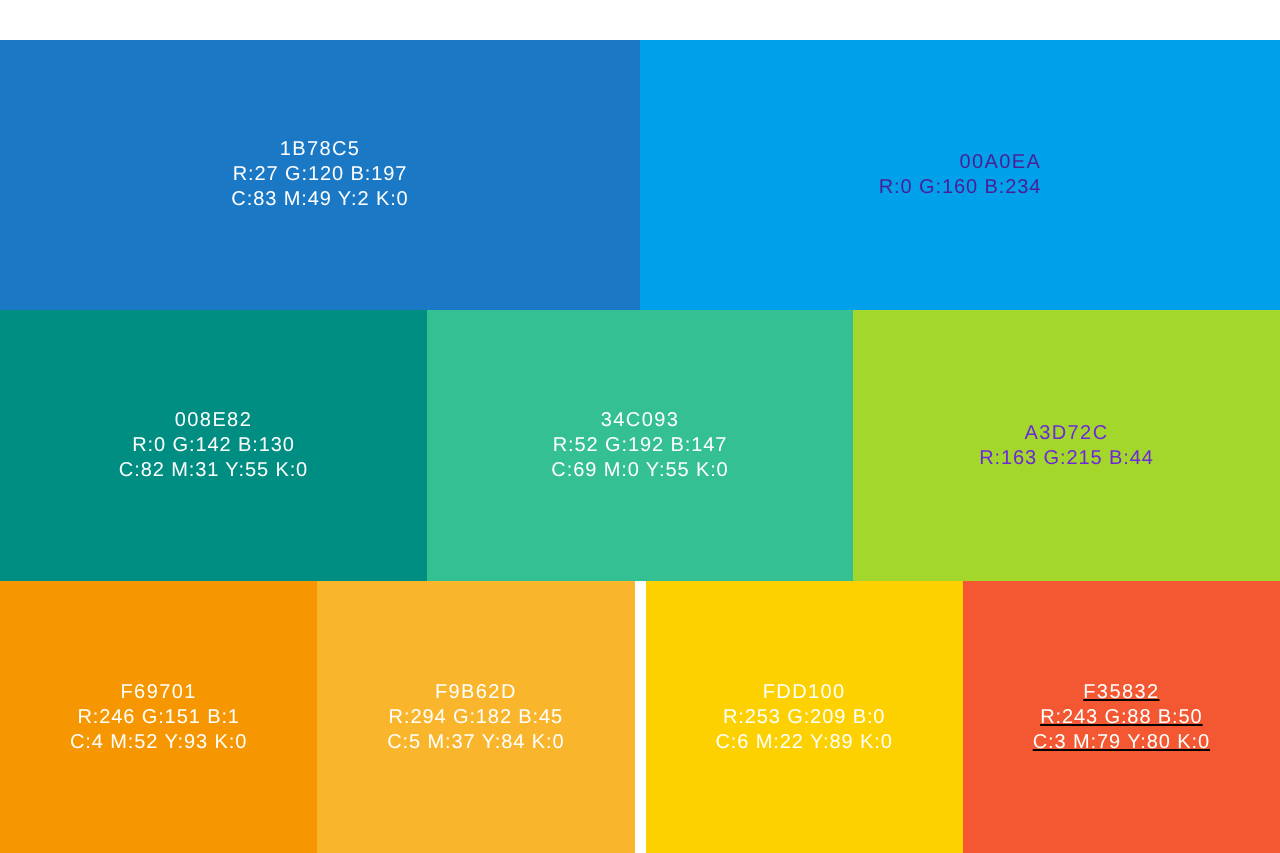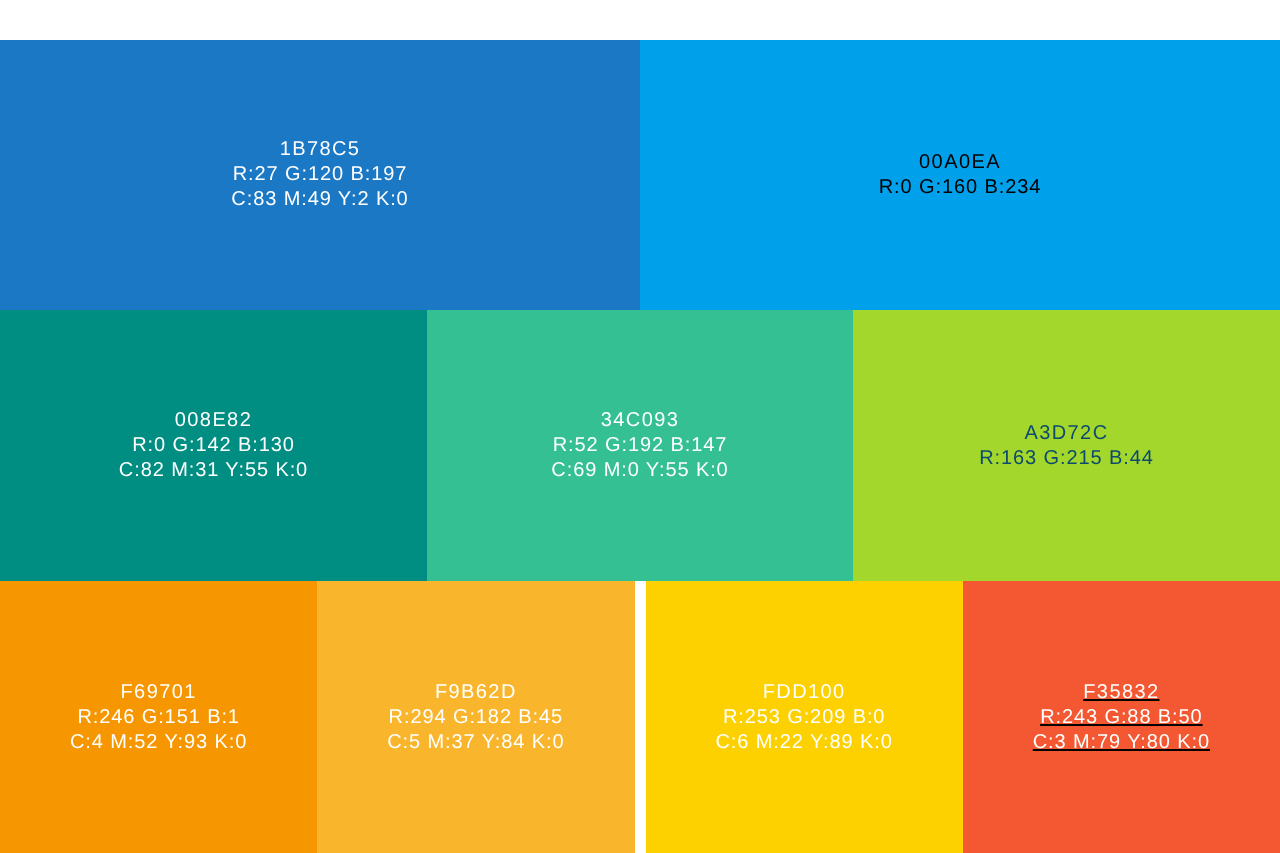--- a/index.html
+++ b/index.html
@@ -75,21 +75,21 @@
 
     <div class="swatch w-half" style="background-color: rgb(27, 120, 197); width: 640px;">
       <div class="swatch-label" style="color: rgb(255, 255, 255);">
         <span class="label-line label-hex">1B78C5</span>
         <span class="label-line">R:27 G:120 B:197</span>
         <span class="label-line">C:83 M:49 Y:2 K:0</span>
       </div>
     </div>
 
     <div class="swatch w-half" style="background-color: rgb(0, 160, 234); width: 640px;">
-      <div class="swatch-label" style="color: #000000;">
+      <div class="swatch-label" style="color: #4c1d95; text-align: right;">
         <span class="label-line label-hex">00A0EA</span>
         <span class="label-line">R:0 G:160 B:234</span>
       </div>
     </div>
 
   </div>
 
   <div class="palette-row row-middle" style="height: 285px;">
 
     <div class="swatch w-third" style="background-color: rgb(0, 142, 130); width: 427px;">
@@ -102,21 +102,21 @@
 
     <div class="swatch w-third" style="background-color: rgb(52, 192, 147); width: 426px;">
       <div class="swatch-label" style="color: rgb(255, 255, 255);">
         <span class="label-line label-hex">34C093</span>
         <span class="label-line">R:52 G:192 B:147</span>
         <span class="label-line">C:69 M:0 Y:55 K:0</span>
       </div>
     </div>
 
     <div class="swatch w-third" style="background-color: rgb(163, 215, 44); width: 427px;">
-      <div class="swatch-label" style="color: #0c4a6e;">
+      <div class="swatch-label" style="color: #6d28d9;">
         <span class="label-line label-hex">A3D72C</span>
         <span class="label-line">R:163 G:215 B:44</span>
       </div>
     </div>
 
   </div>
 
   <div class="palette-row row-bottom" style="height: 285px;">
 
     <div class="swatch w-fourth" style="background-color: rgb(246, 151, 1); width: 320px;">

